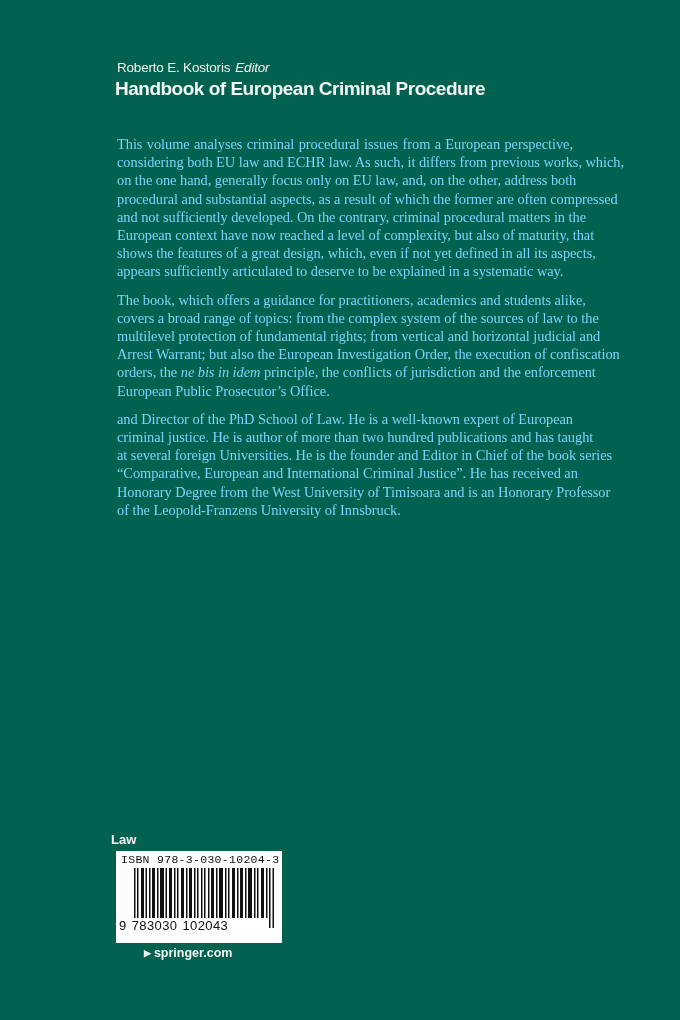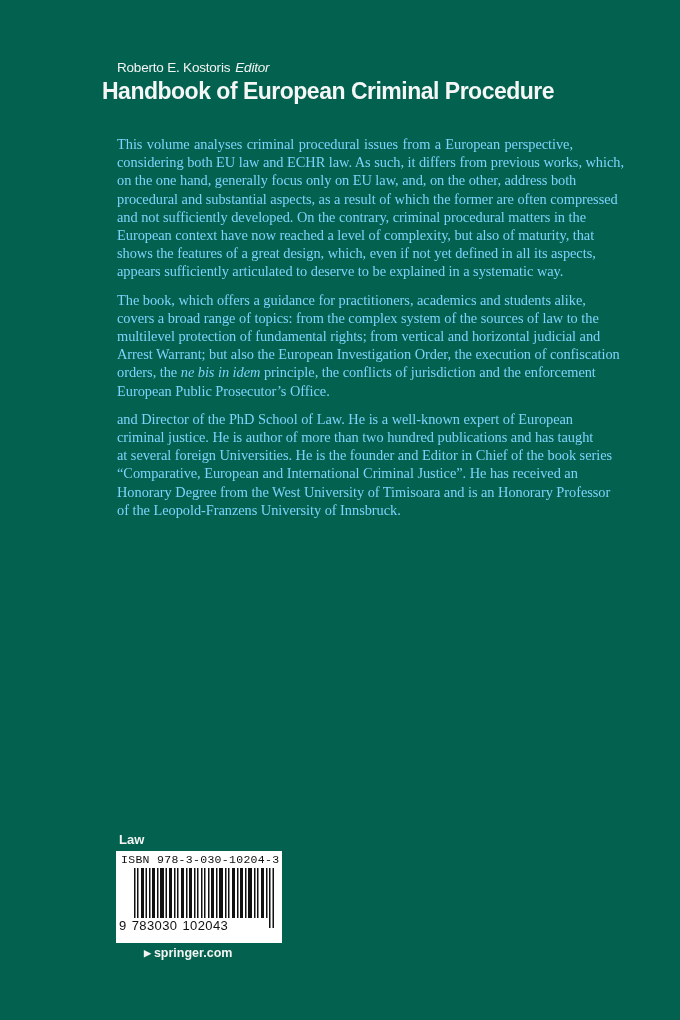--- a/index.html
+++ b/index.html
@@ -29,24 +29,24 @@
       color: #f2f5f3;
       letter-spacing: -0.2px;
       white-space: nowrap;
     }
     .editor-role {
       font-style: italic;
       margin-left: 5px;
     }
     .book-title {
       position: absolute;
-      left: 102px;
+      left: 115px;
       top: 78px;
       font-family: "Liberation Sans", sans-serif;
-      font-size: 23px;
+      font-size: 19px;
       font-weight: bold;
       color: #f4f7f5;
       letter-spacing: -0.5px;
       white-space: nowrap;
     }
     .body-text {
       position: absolute;
       left: 117px;
       top: 135px;
       width: 456px;
@@ -70,21 +70,21 @@
       text-align-last: left;
     }
     .author-bold {
       font-family: "Liberation Sans", sans-serif;
       font-weight: bold;
       font-size: 13.2px;
       letter-spacing: -0.2px;
     }
     .subject {
       position: absolute;
-      left: 119px;
+      left: 111px;
       top: 832px;
       font-family: "Liberation Sans", sans-serif;
       font-weight: bold;
       font-size: 13px;
       color: #f2f5f3;
     }
     .barcode-box {
       position: absolute;
       left: 116px;
       top: 851px;

